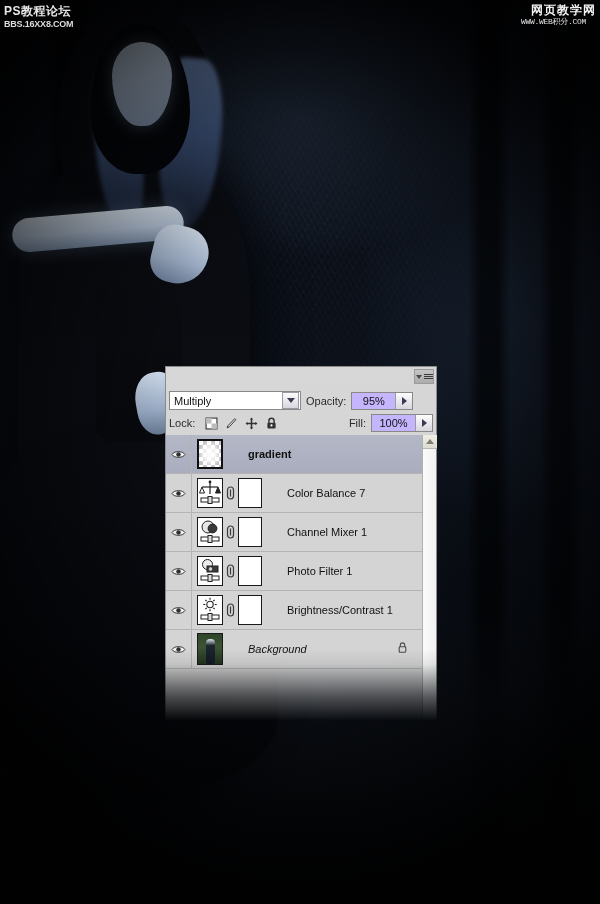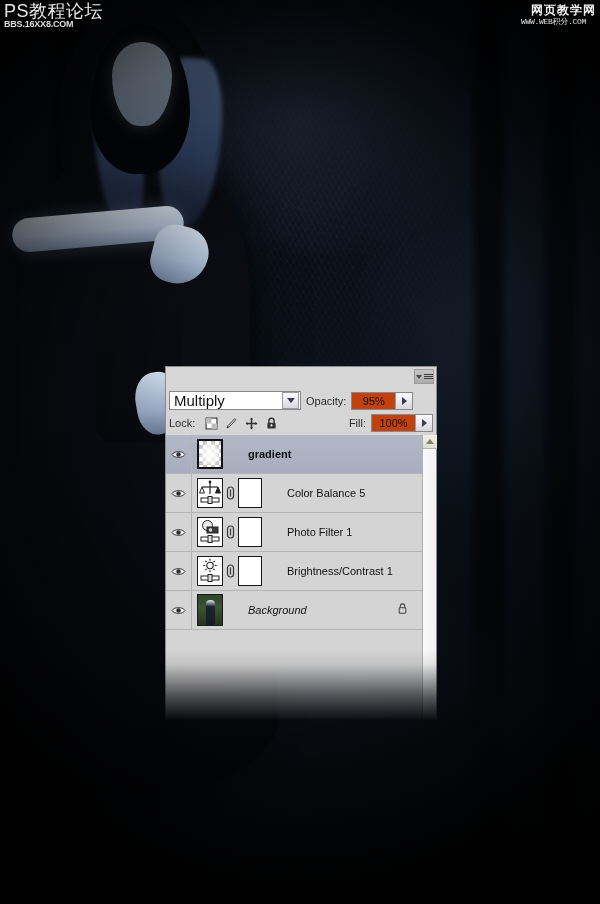--- a/index.html
+++ b/index.html
@@ -135,21 +135,21 @@
     border-radius: 2px; box-shadow: 0 0 8px rgba(190,215,245,.6);
   }
   #vignette {
     inset: 0;
     background: radial-gradient(ellipse 400px 480px at 300px 400px, transparent 35%, rgba(0,0,0,.55) 78%, rgba(0,0,0,.88) 100%);
   }
 
   
   .wm { position: absolute; z-index: 60; }
   #wm-left { left: 4px; top: 4px; color: #e8e8e8; }
-  #wm-left .wm-main { font-size: 18px; font-weight: normal; letter-spacing: .5px; line-height: 15px;
+  #wm-left .wm-main { font-size: 12px; font-weight: bold; letter-spacing: .5px; line-height: 15px;
     text-shadow: 0 1px 1px #000; }
   #wm-left .wm-sub { font-size: 9px; font-weight: bold; letter-spacing: -.2px; line-height: 11px;
     color: #dcdcdc; }
   #wm-right { right: 4px; top: 3px; text-align: center; }
   #wm-right .wm-main { font-size: 12px; font-weight: bold; color: #f2f2f2; line-height: 14px; letter-spacing: 1px; padding-left: 20px; }
   #wm-right .wm-sub { font-size: 8px; font-weight: normal; color: #e0e0e0; line-height: 10px;
     font-family: "Liberation Mono", monospace; letter-spacing: -.3px; }
 
   
   #ps-panel {
@@ -199,31 +199,31 @@
   #panel-menu-btn .bars i { display:block; width:9px; height:1px; background:#3c3c3c; }
 
   
   #row-blend {
     position:absolute; left:4px; top: 24px; right:4px; height: 21px;
     display:flex; align-items:center; gap:5px;
   }
   #blend-select {
     width: 132px; height: 19px; background:#fff; border:1px solid #888;
     display:flex; align-items:center; justify-content:space-between;
-    font-size: 15px; color:#111; padding-left:4px; cursor:default;
+    font-size: 11px; color:#111; padding-left:4px; cursor:default;
   }
   #blend-select .chev {
     width:17px; height:17px; margin:0 1px 0 0;
     background: linear-gradient(180deg,#fdfdfd,#d6d6de);
     border:1px solid #9a9aa4; display:flex; align-items:center; justify-content:center;
   }
   .chev-glyph { width:0;height:0;border-left:4px solid transparent;border-right:4px solid transparent;border-top:5px solid #3a3a50; }
   .fld-label { font-size: 11px; color:#2b2b2b; }
   .numbox {
-    height:18px; background:#c2410c; border:1px solid #888;
+    height:18px; background:#c4b5fd; border:1px solid #888;
     display:flex; align-items:center; cursor:default;
   }
   .numbox .val { width: 43px; text-align:center; font-size:11px; color:#111; }
   .numbox .spin {
     width:17px; height:16px; border-left:1px solid #9a9aa4;
     background: linear-gradient(180deg,#fdfdfd,#d6d6de);
     display:flex; align-items:center; justify-content:center;
   }
   .spin-glyph { width:0;height:0;border-top:4px solid transparent;border-bottom:4px solid transparent;border-left:5px solid #3a3a50; }
 
@@ -428,23 +428,47 @@
             <rect x="3" y="19" width="18" height="4" fill="#fff" stroke="#222" stroke-width="1"></rect>
             <rect x="10" y="17.5" width="4" height="7" fill="#ddd" stroke="#222" stroke-width="1"></rect>
           </svg>
         </span>
         <svg class="link-ico" viewBox="0 0 9 14">
           <rect x="1.5" y="1" width="6" height="12" rx="3" fill="none" stroke="#3a3a3a" stroke-width="1.2"></rect>
           <path d="M4.5 3.5 V10.5" stroke="#3a3a3a" stroke-width="1.2"></path>
         </svg>
         <span class="mask-thumb"></span>
       </div>
-      <span class="lname">Color Balance 5</span>
-    </div>
-
+      <span class="lname">Color Balance 7</span>
+    </div>
+
+    <div class="lrow">
+      <div class="eye-cell">
+        <svg width="15" height="11" viewBox="0 0 16 11">
+          <path d="M1 5.5 C3.5 1.4 12.5 1.4 15 5.5 C12.5 9.6 3.5 9.6 1 5.5 Z" fill="#f0f0f0" stroke="#2e2e2e" stroke-width="1"></path>
+          <circle cx="8" cy="5.5" r="2.4" fill="#2e2e2e"></circle>
+        </svg>
+      </div>
+      <div class="thumb-wrap">
+        <span class="thumb adj-thumb">
+          <svg width="24" height="28" viewBox="0 0 24 28">
+            <circle cx="10" cy="9" r="6" fill="#e6e6e6" stroke="#222" stroke-width="1"></circle>
+            <circle cx="14.5" cy="10.5" r="4.4" fill="#3a3a3a" stroke="#222" stroke-width="1"></circle>
+            <rect x="3" y="19" width="18" height="4" fill="#fff" stroke="#222" stroke-width="1"></rect>
+            <rect x="10" y="17.5" width="4" height="7" fill="#ddd" stroke="#222" stroke-width="1"></rect>
+          </svg>
+        </span>
+        <svg class="link-ico" viewBox="0 0 9 14">
+          <rect x="1.5" y="1" width="6" height="12" rx="3" fill="none" stroke="#3a3a3a" stroke-width="1.2"></rect>
+          <path d="M4.5 3.5 V10.5" stroke="#3a3a3a" stroke-width="1.2"></path>
+        </svg>
+        <span class="mask-thumb"></span>
+      </div>
+      <span class="lname">Channel Mixer 1</span>
+    </div>
 
     <div class="lrow">
       <div class="eye-cell">
         <svg width="15" height="11" viewBox="0 0 16 11">
           <path d="M1 5.5 C3.5 1.4 12.5 1.4 15 5.5 C12.5 9.6 3.5 9.6 1 5.5 Z" fill="#f0f0f0" stroke="#2e2e2e" stroke-width="1"></path>
           <circle cx="8" cy="5.5" r="2.4" fill="#2e2e2e"></circle>
         </svg>
       </div>
       <div class="thumb-wrap">
         <span class="thumb adj-thumb">

